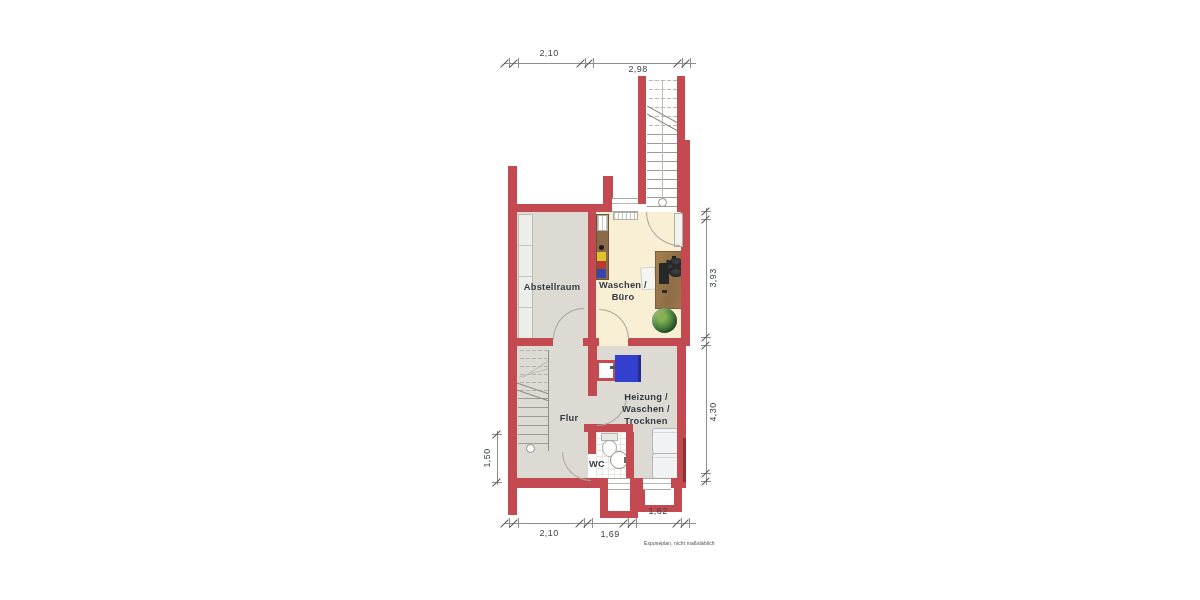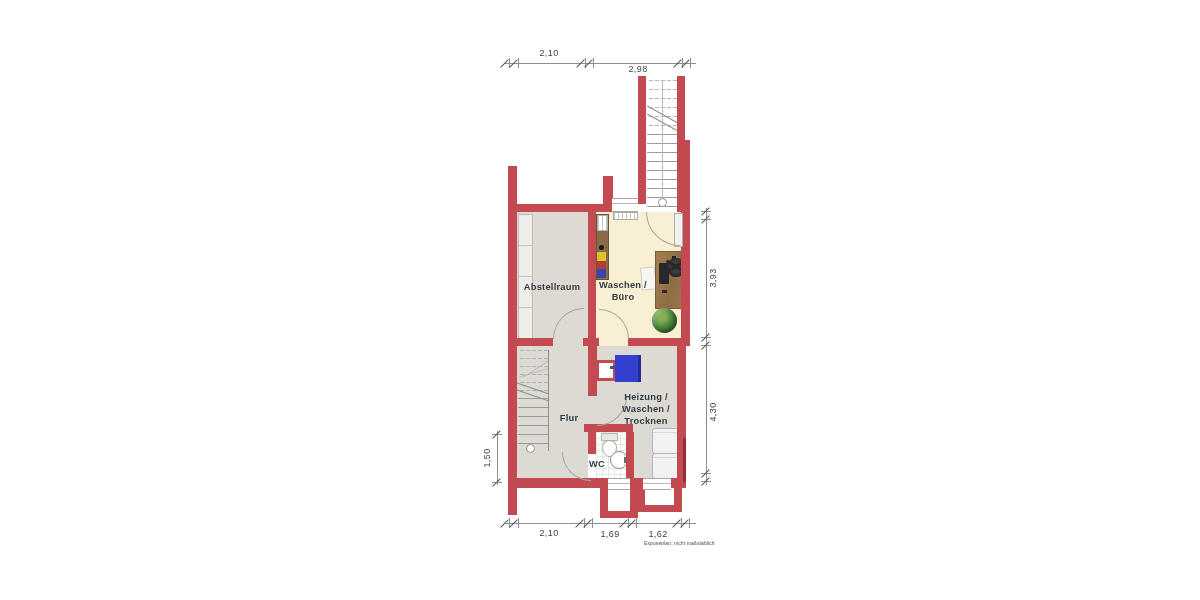--- a/index.html
+++ b/index.html
@@ -178,21 +178,21 @@
   <i class="tkh" style="left:701px;top:473px"></i>
   <i class="tkh" style="left:701px;top:481px"></i>
 
   <i class="tkh" style="left:492px;top:434px"></i>
   <i class="tkh" style="left:492px;top:482px"></i>
 
   <span class="dim" style="left:549px;top:53px">2,10</span>
   <span class="dim" style="left:638px;top:69px">2,98</span>
   <span class="dim" style="left:549px;top:533px">2,10</span>
   <span class="dim" style="left:610px;top:534px">1,69</span>
-  <span class="dim" style="left:658px;top:534px">1,62</span>
+  <span class="dim" style="left:658px;top:511px">1,62</span>
   <span class="dim vert" style="left:713px;top:278px">3,93</span>
   <span class="dim vert" style="left:713px;top:412px">4,30</span>
   <span class="dim vert" style="left:487px;top:458px">1,50</span>
   <span class="fineprint" style="left:644px;top:540px">Exposéplan, nicht maßstäblich</span>
 
   <span class="room-label" style="left:552px;top:287px">Abstellraum</span>
   <span class="room-label" style="left:623px;top:291px">Waschen /
 Büro</span>
   <span class="room-label" style="left:569px;top:418px">Flur</span>
   <span class="room-label" style="left:646px;top:409px">Heizung /

